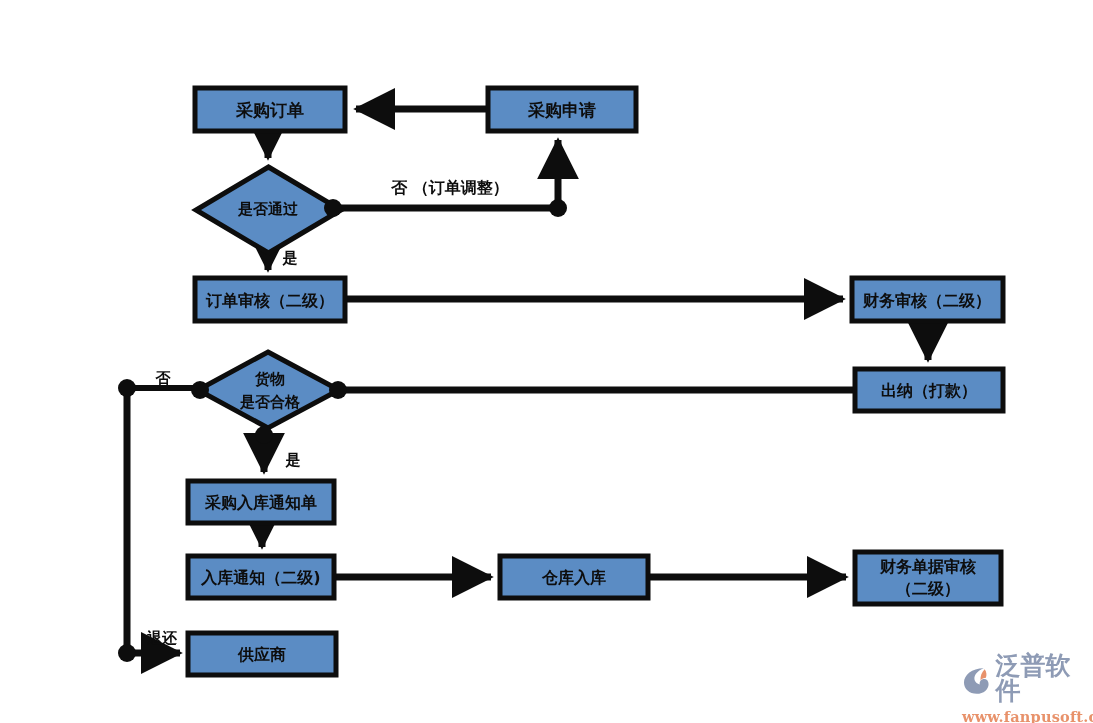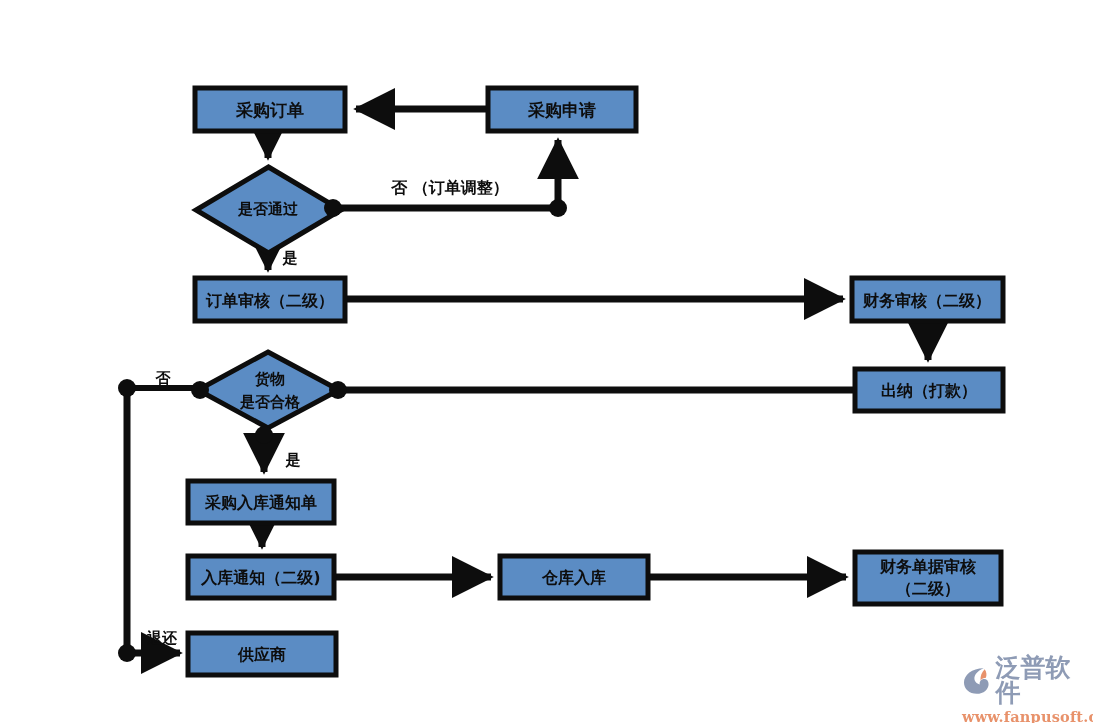--- a/index.html
+++ b/index.html
@@ -44,21 +44,21 @@
     bottom: 6px;
     width: 132px;
     height: 62px;
   }
   .wm-row {
     display: flex;
     align-items: center;
     gap: 3px;
   }
   .wm-text {
-    font-family: Liberation Sans, sans-serif;
+    font-family: Liberation Mono, monospace;
     font-weight: bold;
     font-size: 25px;
     color: #8e9bb5;
     letter-spacing: 0px;
     line-height: 1;
   }
   .wm-url {
     font-family: "DejaVu Serif", "Liberation Serif", serif;
     font-weight: bold;
     font-size: 14.5px;

